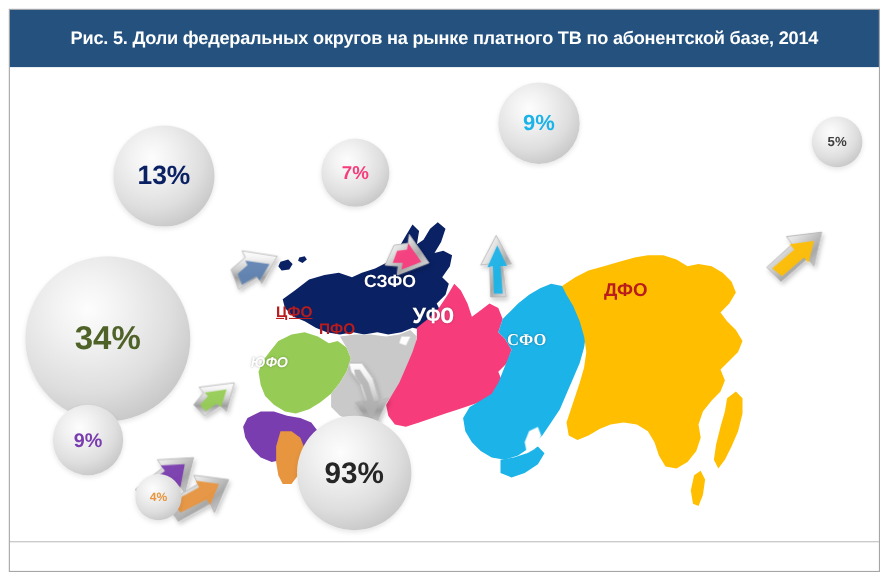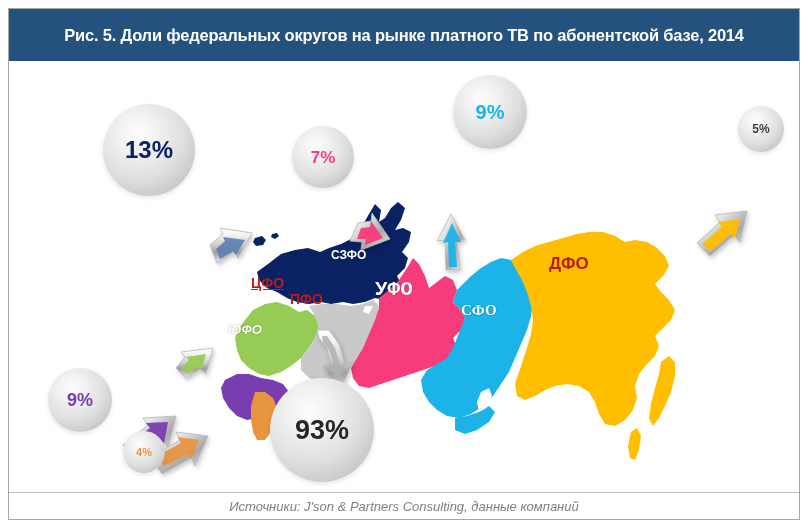--- a/index.html
+++ b/index.html
@@ -182,38 +182,41 @@
       </g>
 
       <g fill="#ffffff">
         <path d="M472,330 L480,326 L483,334 L477,346 L470,350 L468,340 Z"></path>
         <path d="M356,244 L364,244 L360,252 L354,250 Z"></path>
       </g>
 
       <g></g>
     </svg>
 
-    <div class="rg-label lbl-white" style="left:322px;top:186px;font-size:12px;">СЗФО</div>
+    <div class="rg-label lbl-white" style="left:322px;top:186px;font-size:16px;">СЗФО</div>
 
     <div class="rg-label lbl-dark" style="left:242px;top:213px;font-size:14px;text-decoration:underline;">ЦФО</div>
 
     <div class="rg-label lbl-dark" style="left:281px;top:229px;font-size:14px;text-align:right;">ПФО</div>
 
     <div class="rg-label lbl-white" style="left:366px;top:216px;font-size:21px;font-family:Liberation Mono, monospace;">УФО</div>
 
     <div class="rg-label lbl-white" style="left:452px;top:240px;font-size:15px;font-family:Liberation Serif, serif;">СФО</div>
 
     <div class="rg-label lbl-white" style="left:219px;top:260px;font-size:13px;font-style:italic;">ЮФО</div>
 
     <div class="rg-label lbl-dark" style="left:540px;top:192px;font-size:17px;">ДФО</div>
 
-    <div class="bubble" style="left:94px;top:42px;width:92px;height:92px;">
+    <div class="bubble" style="left:94px;top:52px;width:92px;height:92px;">
       <span style="font-size:24px;color:#0a2164;">13%</span>
     </div>
 
+    <div class="bubble" style="left:14px;top:171px;width:150px;height:150px;">
+      <span style="font-size:30px;color:#4f6228;">34%</span>
+    </div>
 
     <div class="bubble" style="left:283px;top:64px;width:62px;height:62px;">
       <span style="font-size:17px;color:#f73c7c;">7%</span>
     </div>
 
     <div class="bubble" style="left:444px;top:13px;width:74px;height:74px;">
       <span style="font-size:20px;color:#1cb3e8;">9%</span>
     </div>
 
     <div class="bubble" style="left:729px;top:44px;width:46px;height:46px;">
@@ -228,15 +231,14 @@
       <span style="font-size:11px;color:#e8953f;">4%</span>
     </div>
 
     <div class="bubble" style="left:261px;top:316px;width:104px;height:104px;">
       <span style="font-size:27px;color:#262626;">93%</span>
     </div>
 
   </div>
 
   <div id="footer-rule"></div>
-  <div id="footer">Источники: J'son &amp; Partners Consulting, данные компаний</div>
 
 </div>
 
 </body></html>

